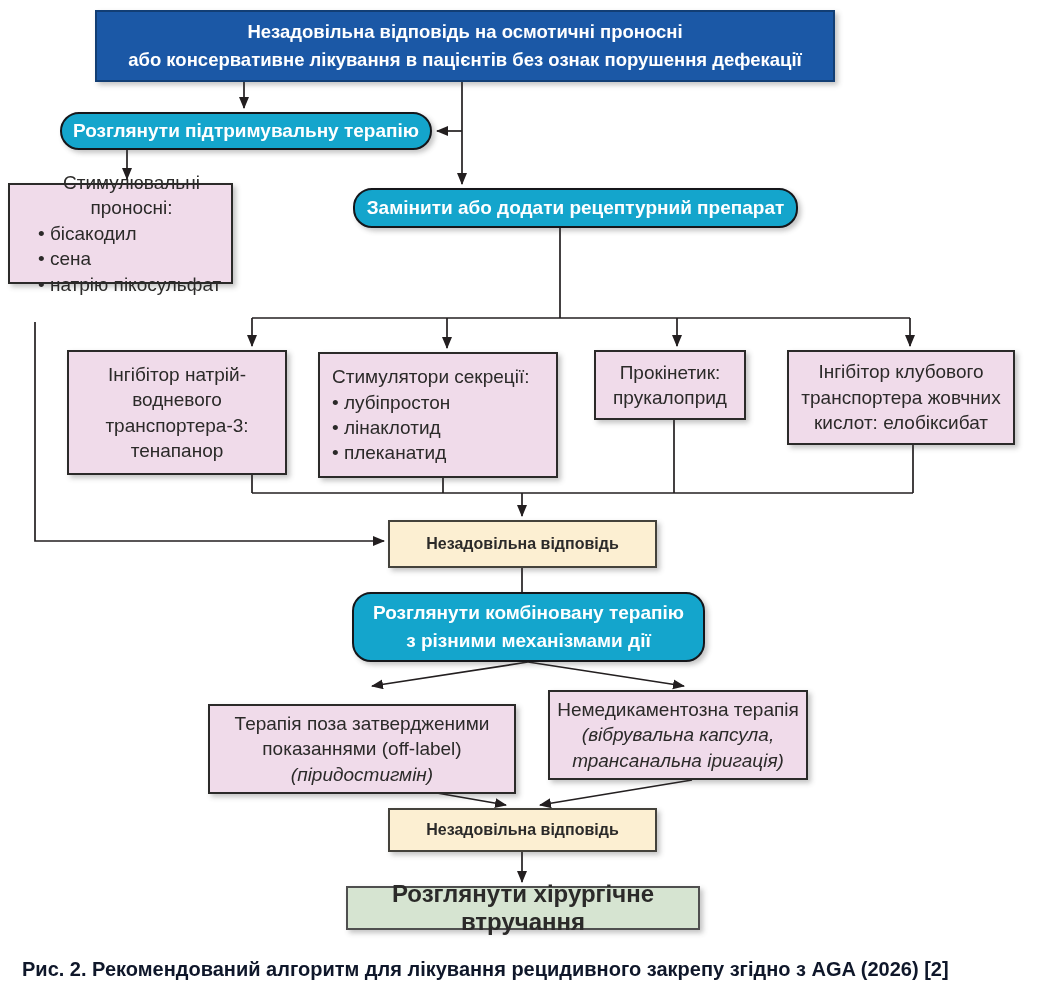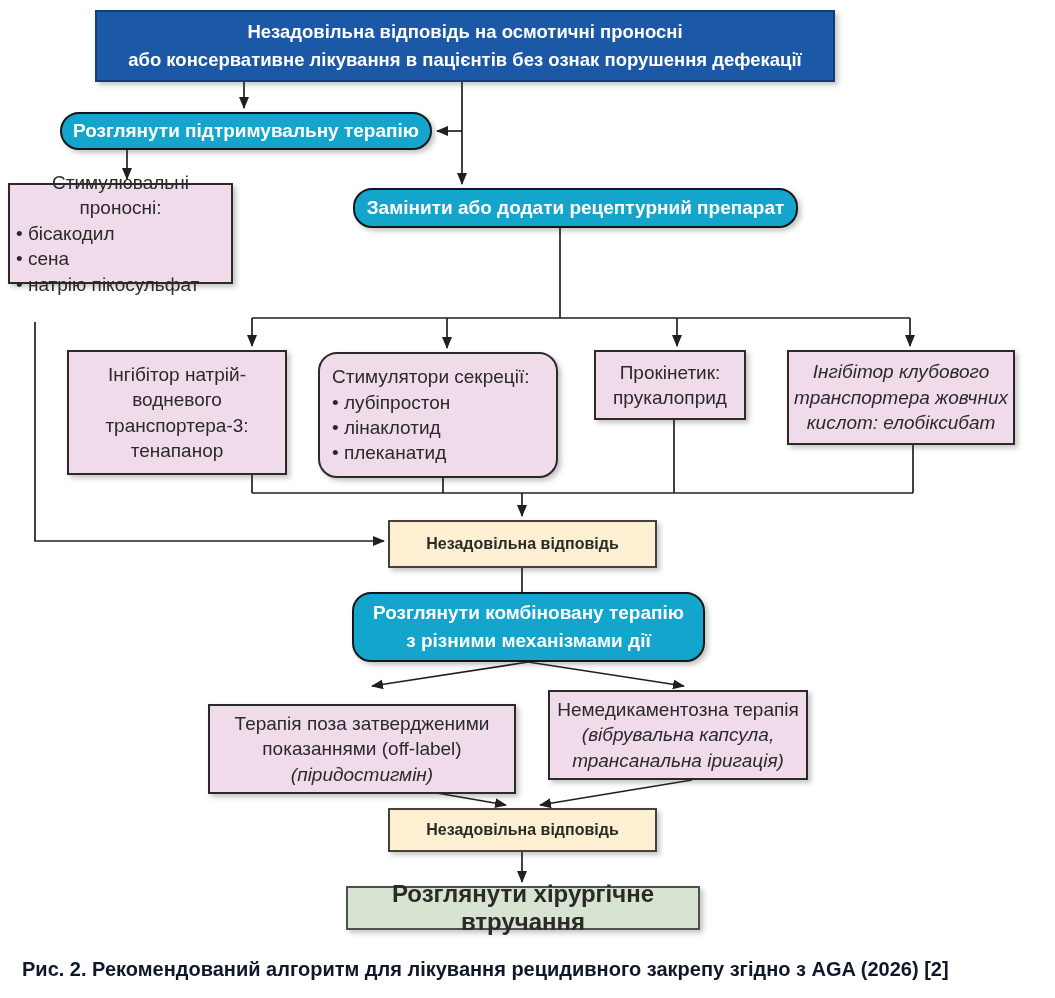--- a/index.html
+++ b/index.html
@@ -67,51 +67,51 @@
 
   <div class="box box-blue" style="left:95px;top:10px;width:740px;height:72px;">
     <div>Незадовільна відповідь на осмотичні проносні</div>
     <div>або консервативне лікування в пацієнтів без ознак порушення дефекації</div>
   </div>
 
   <div class="box box-teal" style="left:60px;top:112px;width:372px;height:38px;">
     <div>Розглянути підтримувальну терапію</div>
   </div>
 
-  <div class="box box-pink list" style="left:8px;top:183px;width:225px;height:101px;padding:6px 6px 6px 6px;">
+  <div class="box box-pink list" style="left:8px;top:183px;width:225px;height:101px;padding:6px 6px 6px 28px;">
     <div class="title-center">Стимулювальні проносні:</div>
     <div>• бісакодил</div>
     <div>• сена</div>
     <div>• натрію пікосульфат</div>
   </div>
 
   <div class="box box-teal" style="left:353px;top:188px;width:445px;height:40px;">
     <div>Замінити або додати рецептурний препарат</div>
   </div>
 
   <div class="box box-pink" style="left:67px;top:350px;width:220px;height:125px;">
     <div>Інгібітор натрій-</div>
     <div>водневого</div>
     <div>транспортера-3:</div>
     <div>тенапанор</div>
   </div>
 
-  <div class="box box-pink list" style="left:318px;top:352px;width:240px;height:126px;padding:6px 6px 6px 12px;border-radius:19px;">
+  <div class="box box-pink list" style="left:318px;top:352px;width:240px;height:126px;padding:6px 6px 6px 12px;">
     <div class="title-left">Стимулятори секреції:</div>
     <div>• лубіпростон</div>
     <div>• лінаклотид</div>
     <div>• плеканатид</div>
   </div>
 
   <div class="box box-pink" style="left:594px;top:350px;width:152px;height:70px;">
     <div>Прокінетик:</div>
     <div>прукалоприд</div>
   </div>
 
-  <div class="box box-pink" style="left:787px;top:350px;width:228px;height:95px;font-style:italic;">
+  <div class="box box-pink" style="left:787px;top:350px;width:228px;height:95px;">
     <div>Інгібітор клубового</div>
     <div>транспортера жовчних</div>
     <div>кислот: елобіксибат</div>
   </div>
 
   <div class="box box-cream" style="left:388px;top:520px;width:269px;height:48px;">
     <div>Незадовільна відповідь</div>
   </div>
 
   <div class="box box-teal" style="left:352px;top:592px;width:353px;height:70px;">

